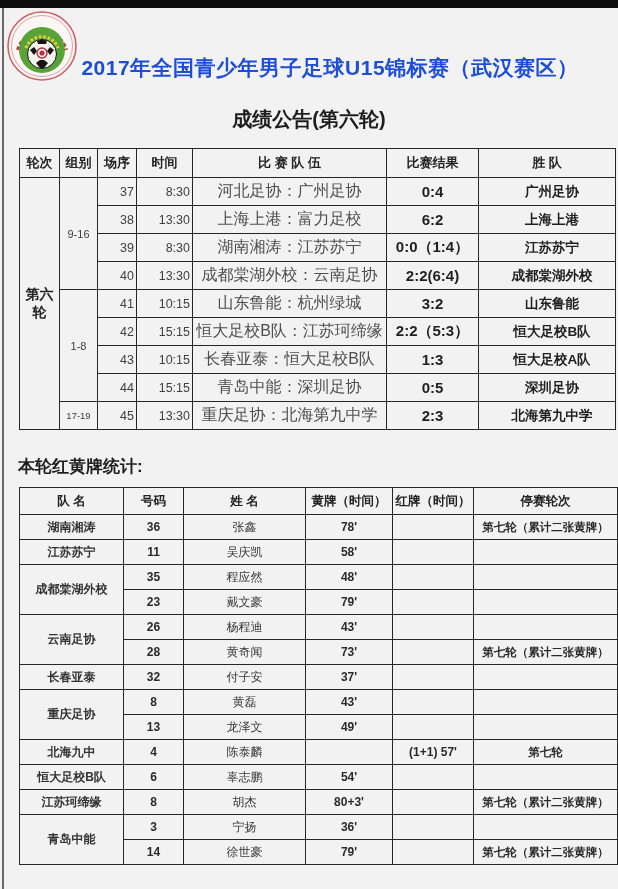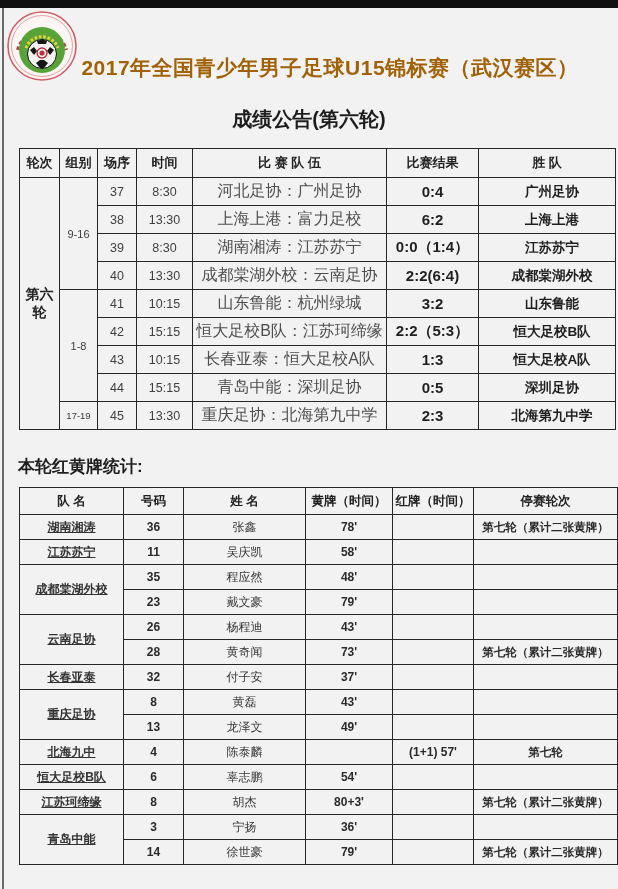--- a/index.html
+++ b/index.html
@@ -7,21 +7,21 @@
     width:618px;height:889px;position:relative;overflow:hidden;
     background:#f3f2f2;
     font-family:"Liberation Sans","DejaVu Sans",sans-serif;
     color:#2b2b2b;
   }
   .topbar{position:absolute;left:0;top:0;width:618px;height:8px;background:#0f0f0f;}
   .leftline{position:absolute;left:2px;top:8px;width:2px;height:881px;background:#6a6a6a;}
   .logo{position:absolute;left:6px;top:10px;width:72px;height:72px;}
   .title1{
     position:absolute;left:60px;top:54px;width:540px;text-align:center;
-    font-size:21px;font-weight:700;color:#a16207;letter-spacing:0.5px;
+    font-size:21px;font-weight:700;color:#1d4ed8;letter-spacing:0.5px;
   }
   .title2{
     position:absolute;left:0;top:106px;width:618px;text-align:center;
     font-size:20px;font-weight:700;color:#1d1d1d;
   }
   .section-heading{
     position:absolute;left:18px;top:455px;
     font-size:17px;font-weight:700;color:#1e1e1e;
   }
   table{border-collapse:collapse;table-layout:fixed;position:absolute;background:transparent;}
@@ -29,28 +29,28 @@
     border:1.6px solid #262626;
     text-align:center;vertical-align:middle;
     padding:0 2px;overflow:hidden;
   }
   .t1{left:19px;top:148px;width:596px;}
   .t1 th{height:28px;font-size:13px;font-weight:700;color:#222;}
   .t1 td{height:27px;font-size:12.5px;}
   .t1 .round{font-size:14px;font-weight:700;color:#222;}
   .t1 .group{font-size:11px;color:#3c3c3c;}
   .t1 .group-small{font-size:9.5px;color:#3c3c3c;}
-  .t1 .no, .t1 .time{color:#3f3f3f;}
+  .t1 .no, .t1 .time{color:#3f3f3f;text-align:right;}
   .t1 .teams{color:#4e4e4e;font-size:16px;}
   .t1 .result{font-weight:700;color:#1f1f1f;font-size:15px;}
   .t1 .winner{font-weight:700;color:#1f1f1f;font-size:13.5px;padding-left:12px;}
   .t2{left:19px;top:487px;width:598px;}
   .t2 th{height:26px;font-size:12.5px;font-weight:700;color:#222;}
   .t2 td{height:24px;font-size:12px;}
-  .t2 .team{font-weight:600;color:#333;text-decoration:underline;}
+  .t2 .team{font-weight:600;color:#333;}
   .t2 .num{font-weight:700;color:#2a2a2a;}
   .t2 .pname{font-weight:500;color:#383838;}
   .t2 .ycard,.t2 .rcard{font-weight:700;color:#2a2a2a;}
   .t2 .susp{font-weight:700;color:#2a2a2a;font-size:11.5px;}
 </style>
 </head>
 <body>
 
 <div class="topbar"></div>
 <div class="leftline"></div>
@@ -139,21 +139,21 @@
   <tr>
     <td class="no">42</td>
     <td class="time">15:15</td>
     <td class="teams">恒大足校B队：江苏珂缔缘</td>
     <td class="result">2:2（5:3）</td>
     <td class="winner">恒大足校B队</td>
   </tr>
   <tr>
     <td class="no">43</td>
     <td class="time">10:15</td>
-    <td class="teams">长春亚泰：恒大足校A队</td>
+    <td class="teams">长春亚泰：恒大足校B队</td>
     <td class="result">1:3</td>
     <td class="winner">恒大足校A队</td>
   </tr>
   <tr>
     <td class="no">44</td>
     <td class="time">15:15</td>
     <td class="teams">青岛中能：深圳足协</td>
     <td class="result">0:5</td>
     <td class="winner">深圳足协</td>
   </tr>

